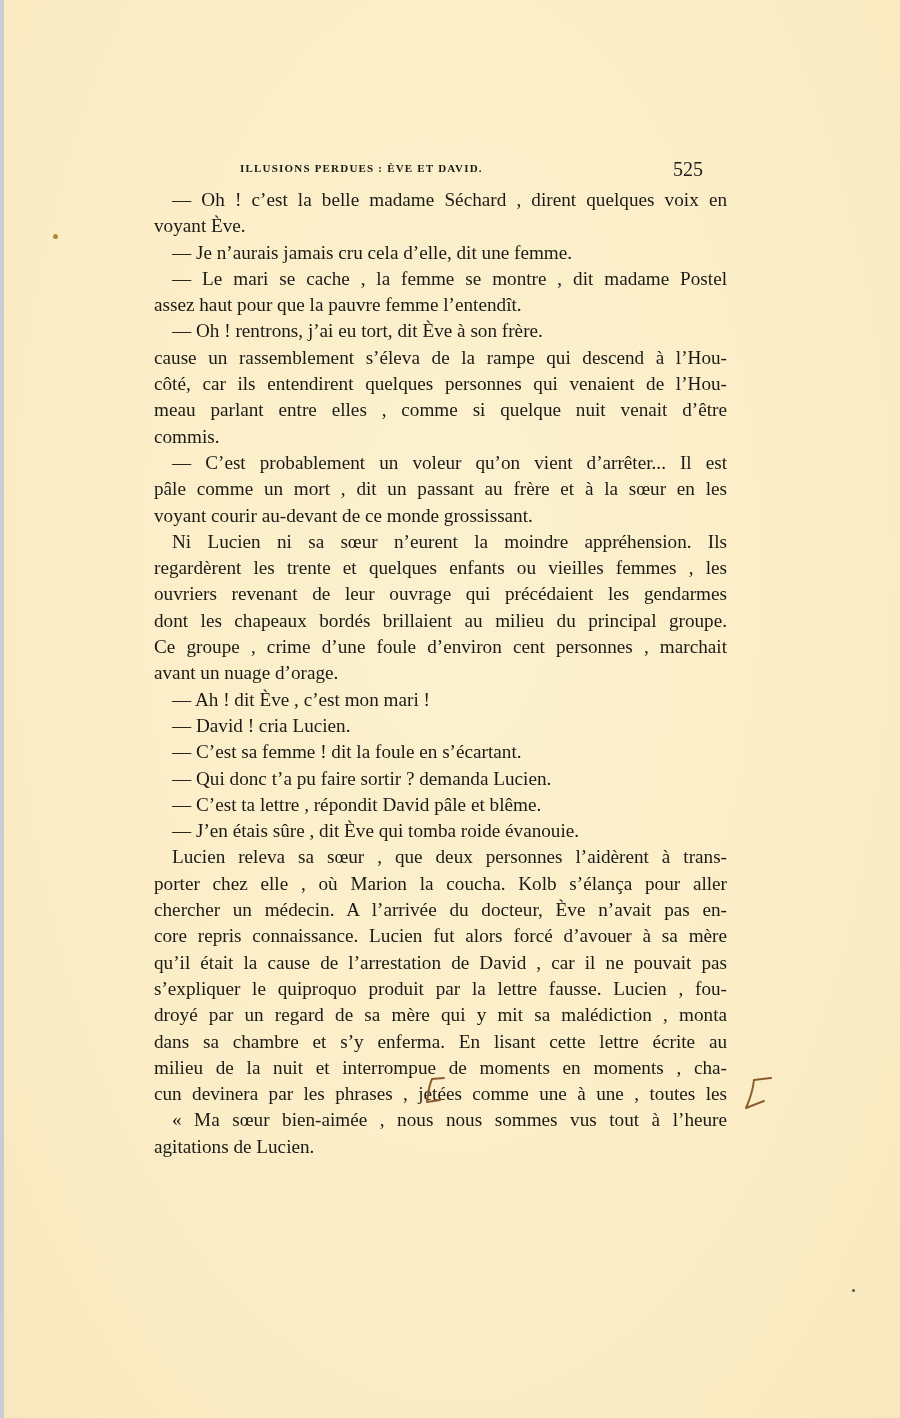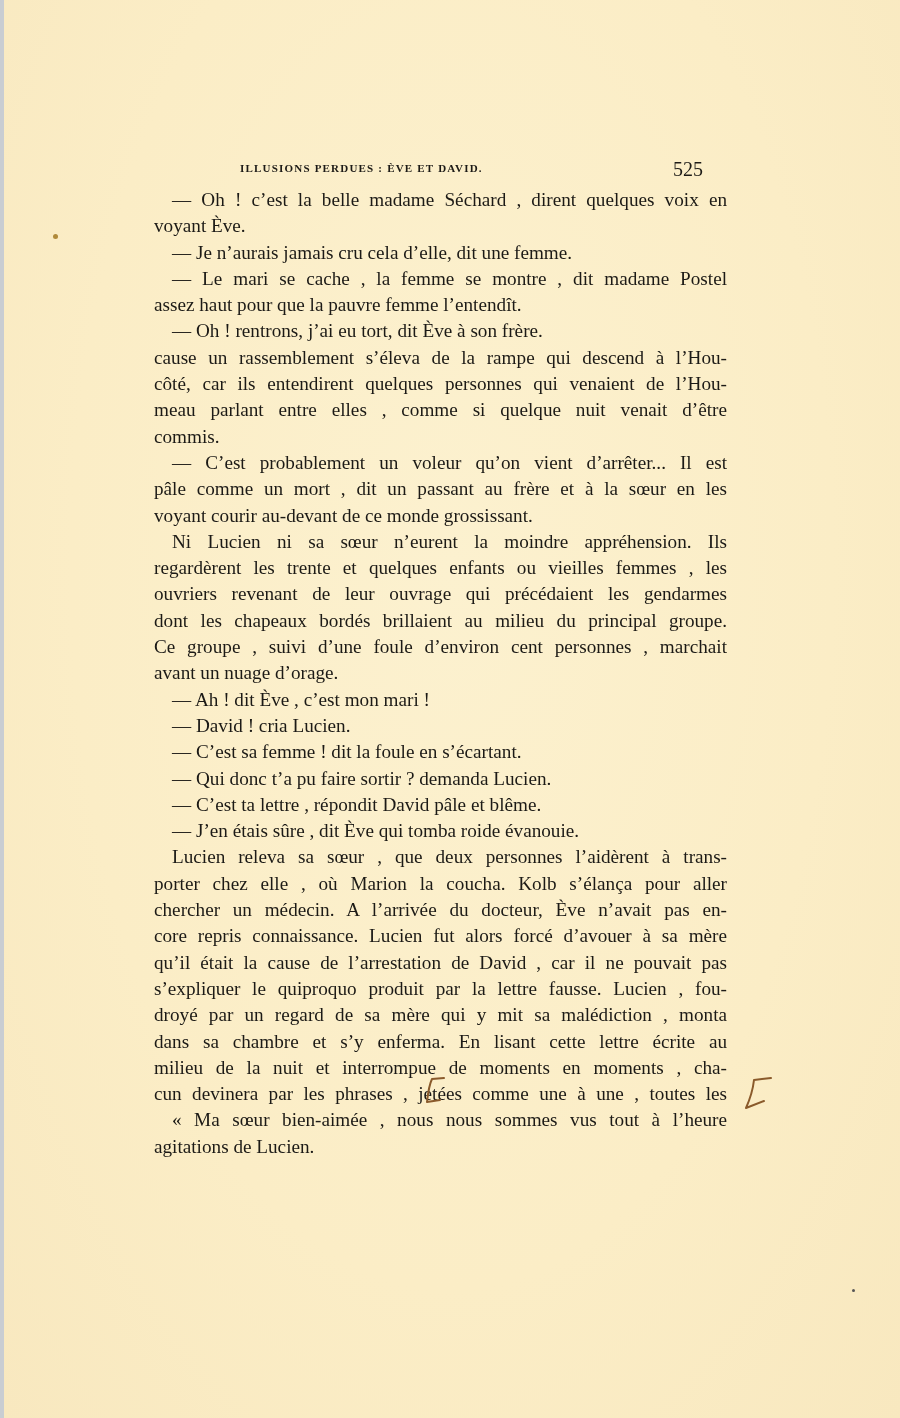--- a/index.html
+++ b/index.html
@@ -73,21 +73,21 @@
     <span class="line">côté, car ils entendirent quelques personnes qui venaient de l’Hou-</span>
     <span class="line">meau parlant entre elles , comme si quelque nuit venait d’être</span>
     <span class="line last">commis.</span>
     <span class="line dash">— C’est probablement un voleur qu’on vient d’arrêter... Il est</span>
     <span class="line">pâle comme un mort , dit un passant au frère et à la sœur en les</span>
     <span class="line last">voyant courir au-devant de ce monde grossissant.</span>
     <span class="line indent">Ni Lucien ni sa sœur n’eurent la moindre appréhension. Ils</span>
     <span class="line">regardèrent les trente et quelques enfants ou vieilles femmes , les</span>
     <span class="line">ouvriers revenant de leur ouvrage qui précédaient les gendarmes</span>
     <span class="line">dont les chapeaux bordés brillaient au milieu du principal groupe.</span>
-    <span class="line">Ce groupe , suivi d’une foule d’environ cent personnes , marchait</span>
+    <span class="line">Ce groupe , crime d’une foule d’environ cent personnes , marchait</span>
     <span class="line last">avant un nuage d’orage.</span>
     <span class="line dash last">— Ah ! dit Ève , c’est mon mari !</span>
     <span class="line dash last">— David ! cria Lucien.</span>
     <span class="line dash last">— C’est sa femme ! dit la foule en s’écartant.</span>
     <span class="line dash last">— Qui donc t’a pu faire sortir ? demanda Lucien.</span>
     <span class="line dash last">— C’est ta lettre , répondit David pâle et blême.</span>
     <span class="line dash last">— J’en étais sûre , dit Ève qui tomba roide évanouie.</span>
     <span class="line indent">Lucien releva sa sœur , que deux personnes l’aidèrent à trans-</span>
     <span class="line">porter chez elle , où Marion la coucha. Kolb s’élança pour aller</span>
     <span class="line">chercher un médecin. A l’arrivée du docteur, Ève n’avait pas en-</span>

